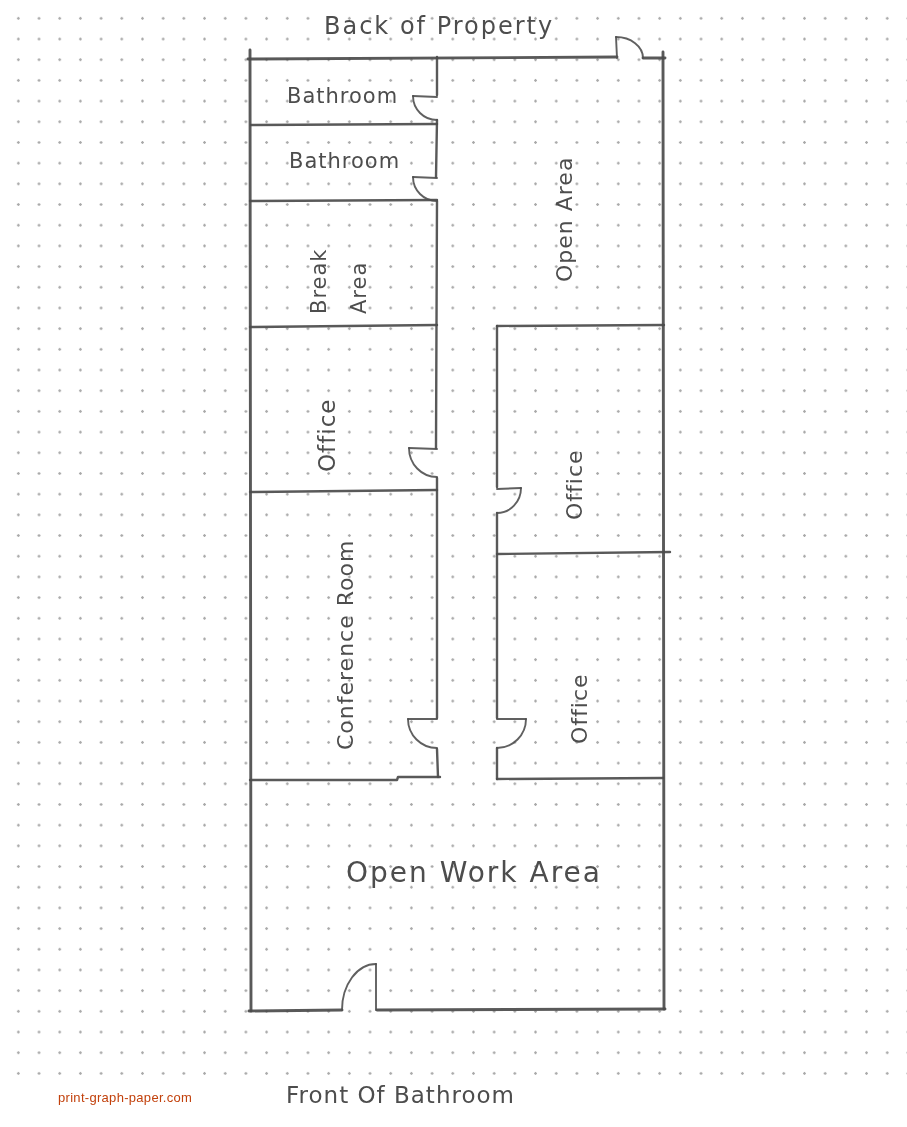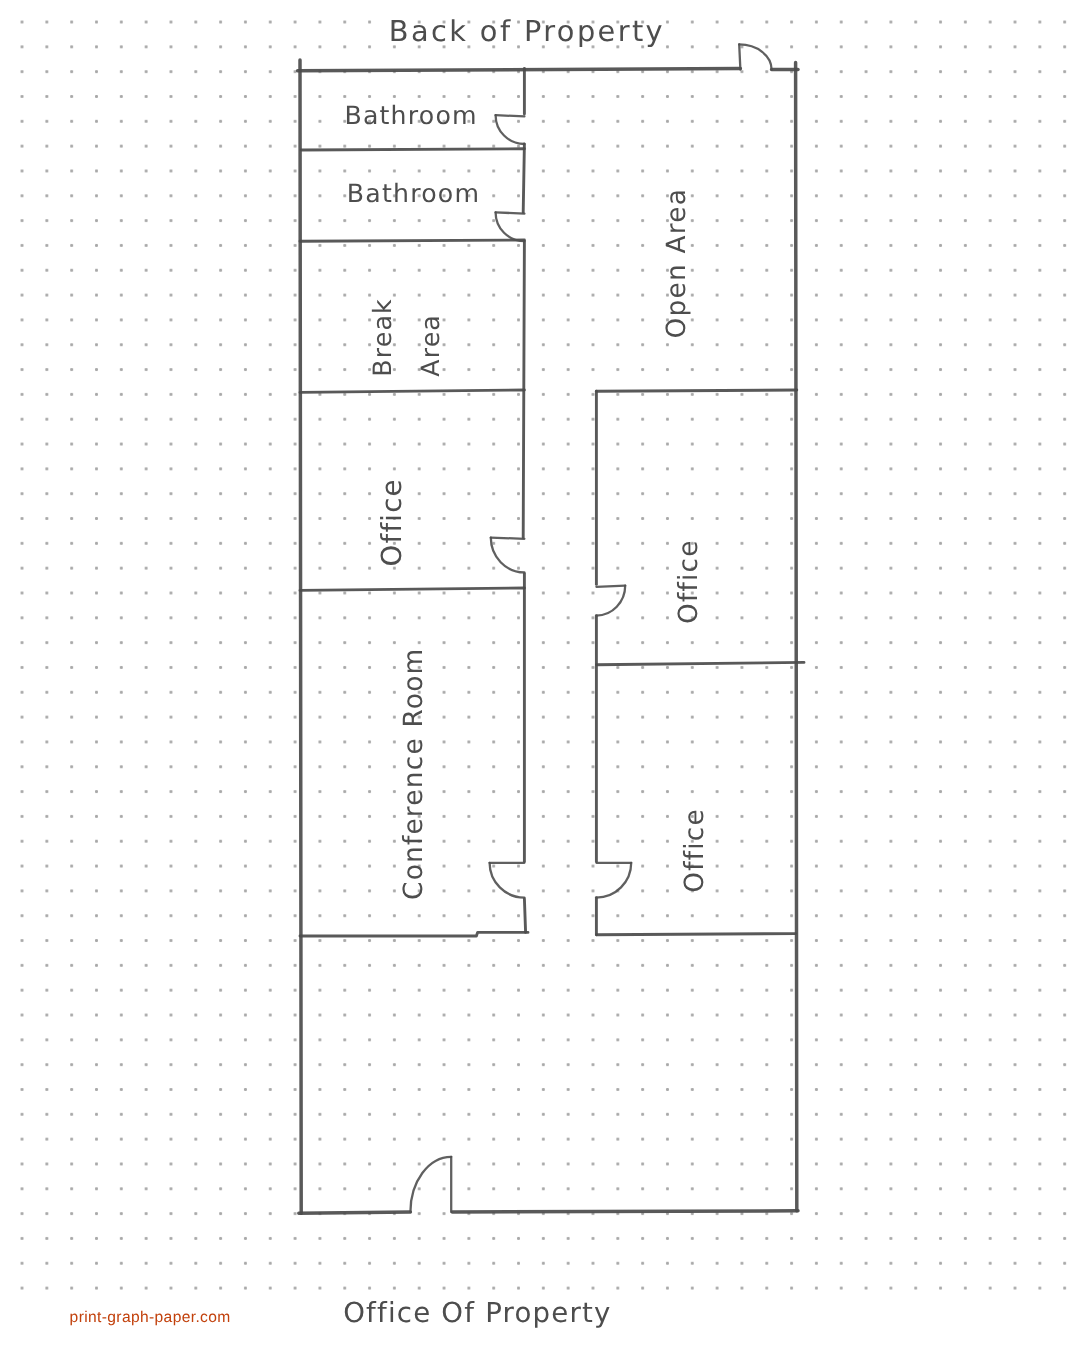--- a/index.html
+++ b/index.html
@@ -117,18 +117,19 @@
   <div class="hand room rot" style="left:552px;top:282px;font-size:22px;">Open Area</div>
 
   <div class="hand room rot" style="left:314px;top:472px;font-size:23px;">Office</div>
 
   <div class="hand room rot" style="left:562px;top:520px;font-size:22px;">Office</div>
 
   <div class="hand room rot" style="left:333px;top:750px;font-size:22px;">Conference Room</div>
 
   <div class="hand room rot" style="left:567px;top:744px;font-size:22px;">Office</div>
 
+  <div class="hand" style="left:346px;top:856px;font-size:28px;letter-spacing:2px;">Open Work Area</div>
 
-  <div class="hand title" style="left:286px;top:1082px;font-size:23px;letter-spacing:1px;">Office Of Property</div>
+  <div class="hand title" style="left:286px;top:1082px;font-size:23px;letter-spacing:1px;">Front Of Bathroom</div>
 
   <div class="watermark">print-graph-paper.com</div>
 
 </div>
 
 </body></html>

